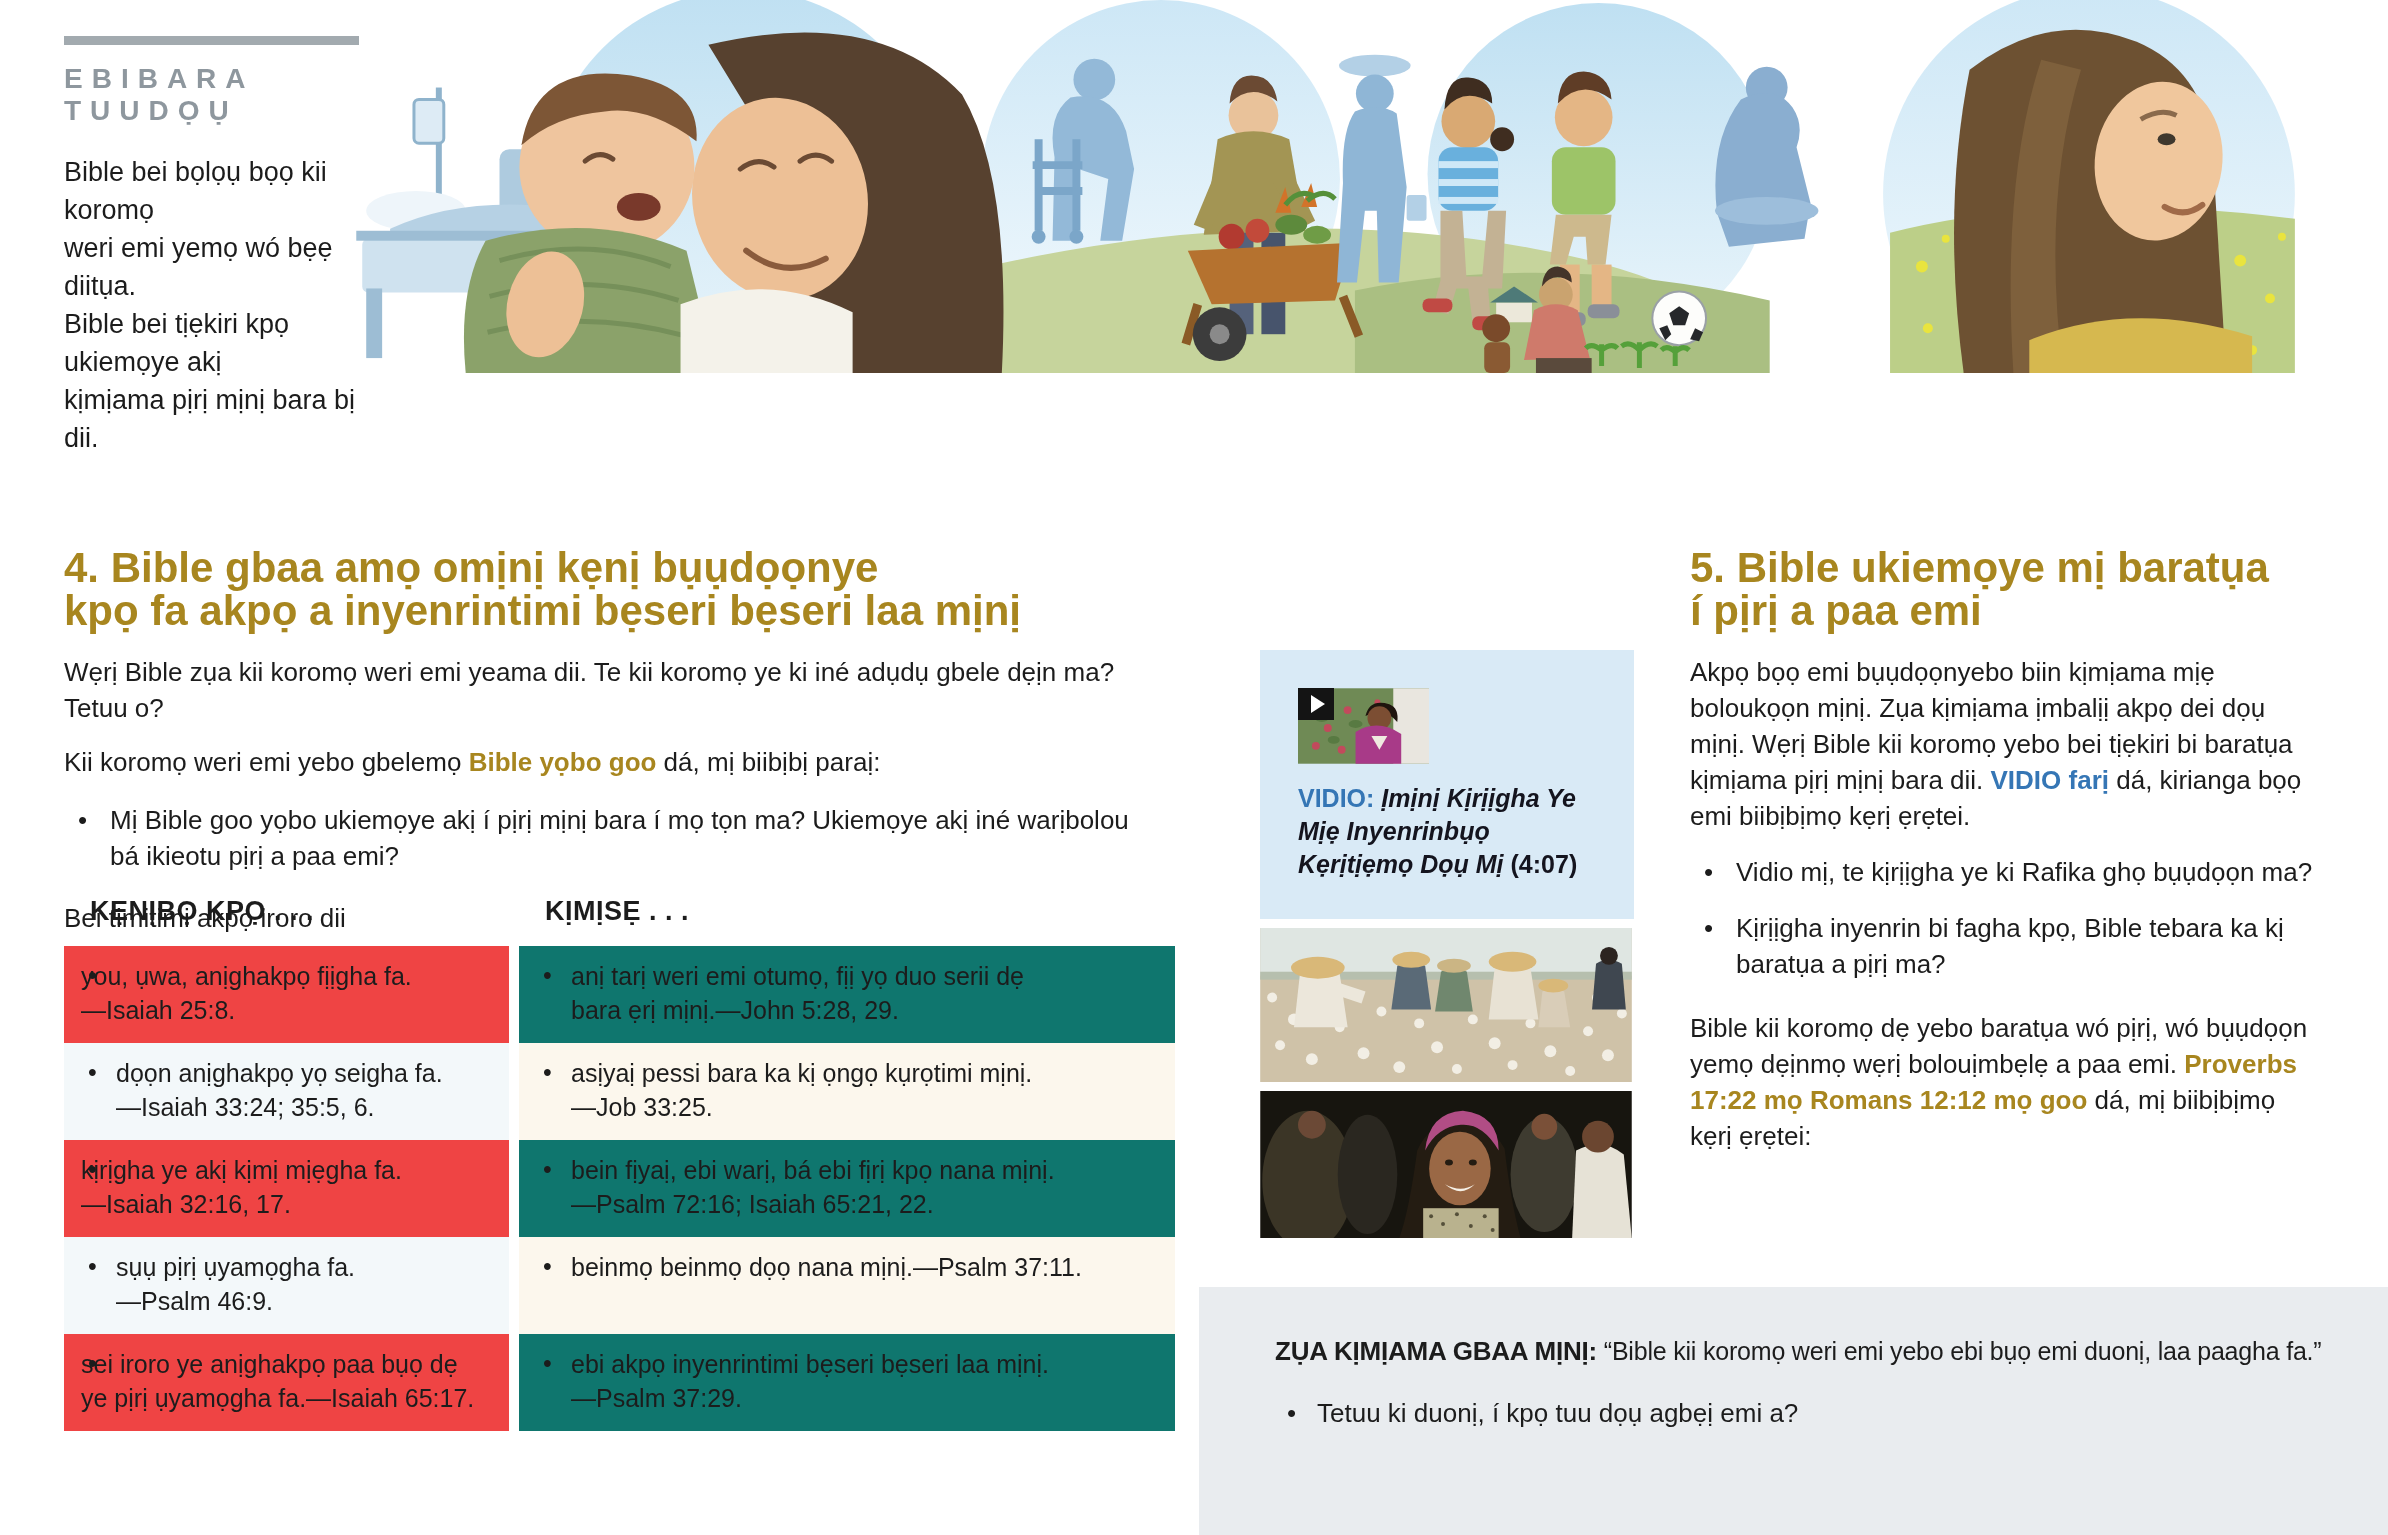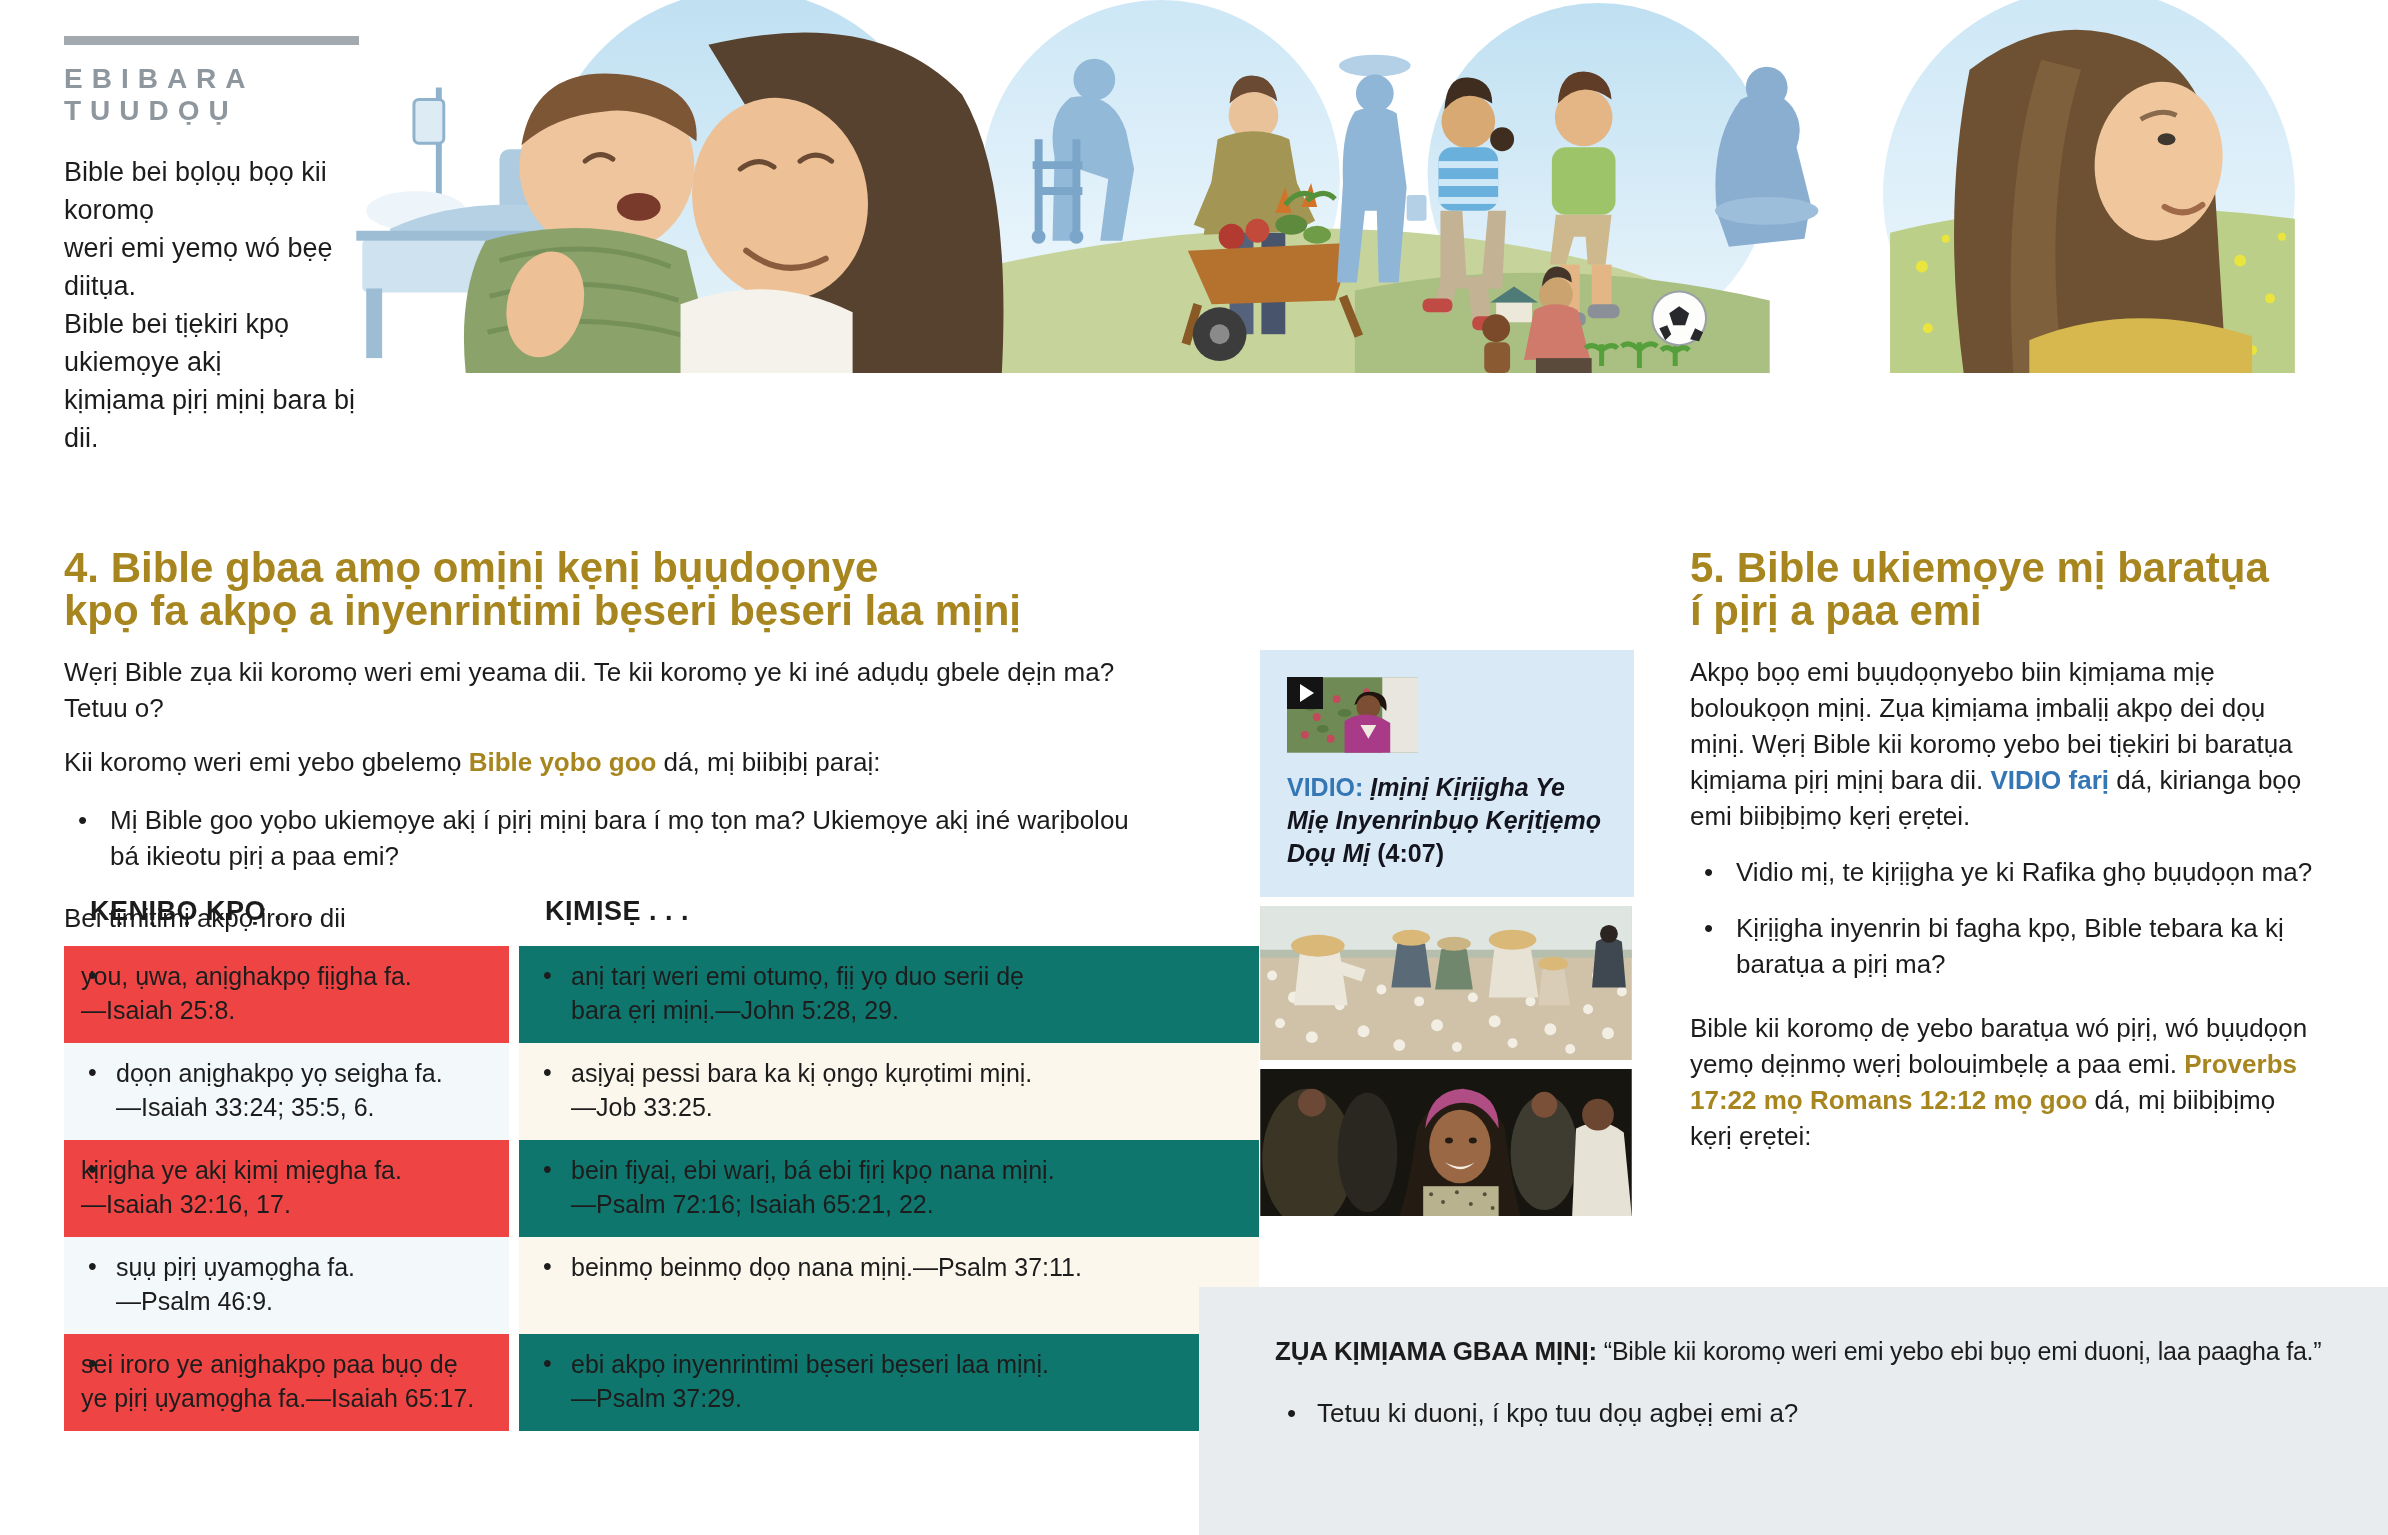--- a/index.html
+++ b/index.html
@@ -22,33 +22,33 @@
   .bullet-item { position:relative; padding-left:46px; font-size:26px; line-height:36px; margin:22px 0; }
   .bullet-item::before { content:"•"; position:absolute; left:14px; top:0; }
   .gold-link { color:#a8861f; font-weight:bold; }
   .blue-link { color:#3576b5; font-weight:bold; }
 
   
   .section4 { position:absolute; left:64px; top:546px; width:1075px; }
   .lead-in { font-size:26px; line-height:36px; margin:26px 0 0 0; }
   .btable { position:absolute; left:0; top:350px; display:flex; column-gap:10px; }
   .tcol-left { width:445px; }
-  .tcol-right { width:740px; }
+  .tcol-right { width:656px; }
   .th { font-size:27px; font-weight:bold; letter-spacing:0.5px; padding:0 0 0 26px; height:50px; }
   .cell { position:relative; box-sizing:border-box; height:97px; padding:13px 16px 0 52px;
           font-size:25px; line-height:34px; white-space:pre-line; }
   .cell::before { content:"•"; position:absolute; left:24px; top:12px; }
   .blue-a  { background:#ef4444;padding-left:17px; }
   .blue-b  { background:#f3f8fa; }
   .cream-a { background:#0f766e; }
   .cream-b { background:#fcf7ed; }
 
   
   .video-col { position:absolute; left:1260px; top:650px; width:374px; }
-  .video-box { background:#d9eaf6; padding:27px; box-sizing:border-box; width:374px; }
+  .video-box { background:#d9eaf6; padding:38px; box-sizing:border-box; width:374px; }
   .thumb { position:relative; width:131px; height:76px; }
   .thumb svg { display:block; }
   .play-btn { position:absolute; left:0; top:0; width:36px; height:32px; background:#141414;
               display:flex; align-items:center; justify-content:center; }
   .play-tri { width:0; height:0; border-left:14px solid #ffffff; border-top:9px solid transparent; border-bottom:9px solid transparent; margin-left:4px; }
   .vid-caption { margin-top:18px; font-size:25px; line-height:33px; font-weight:bold; color:#14141e; }
   .vid-title { font-style:italic; }
   .media-img { margin-top:9px; line-height:0; }
 
   

